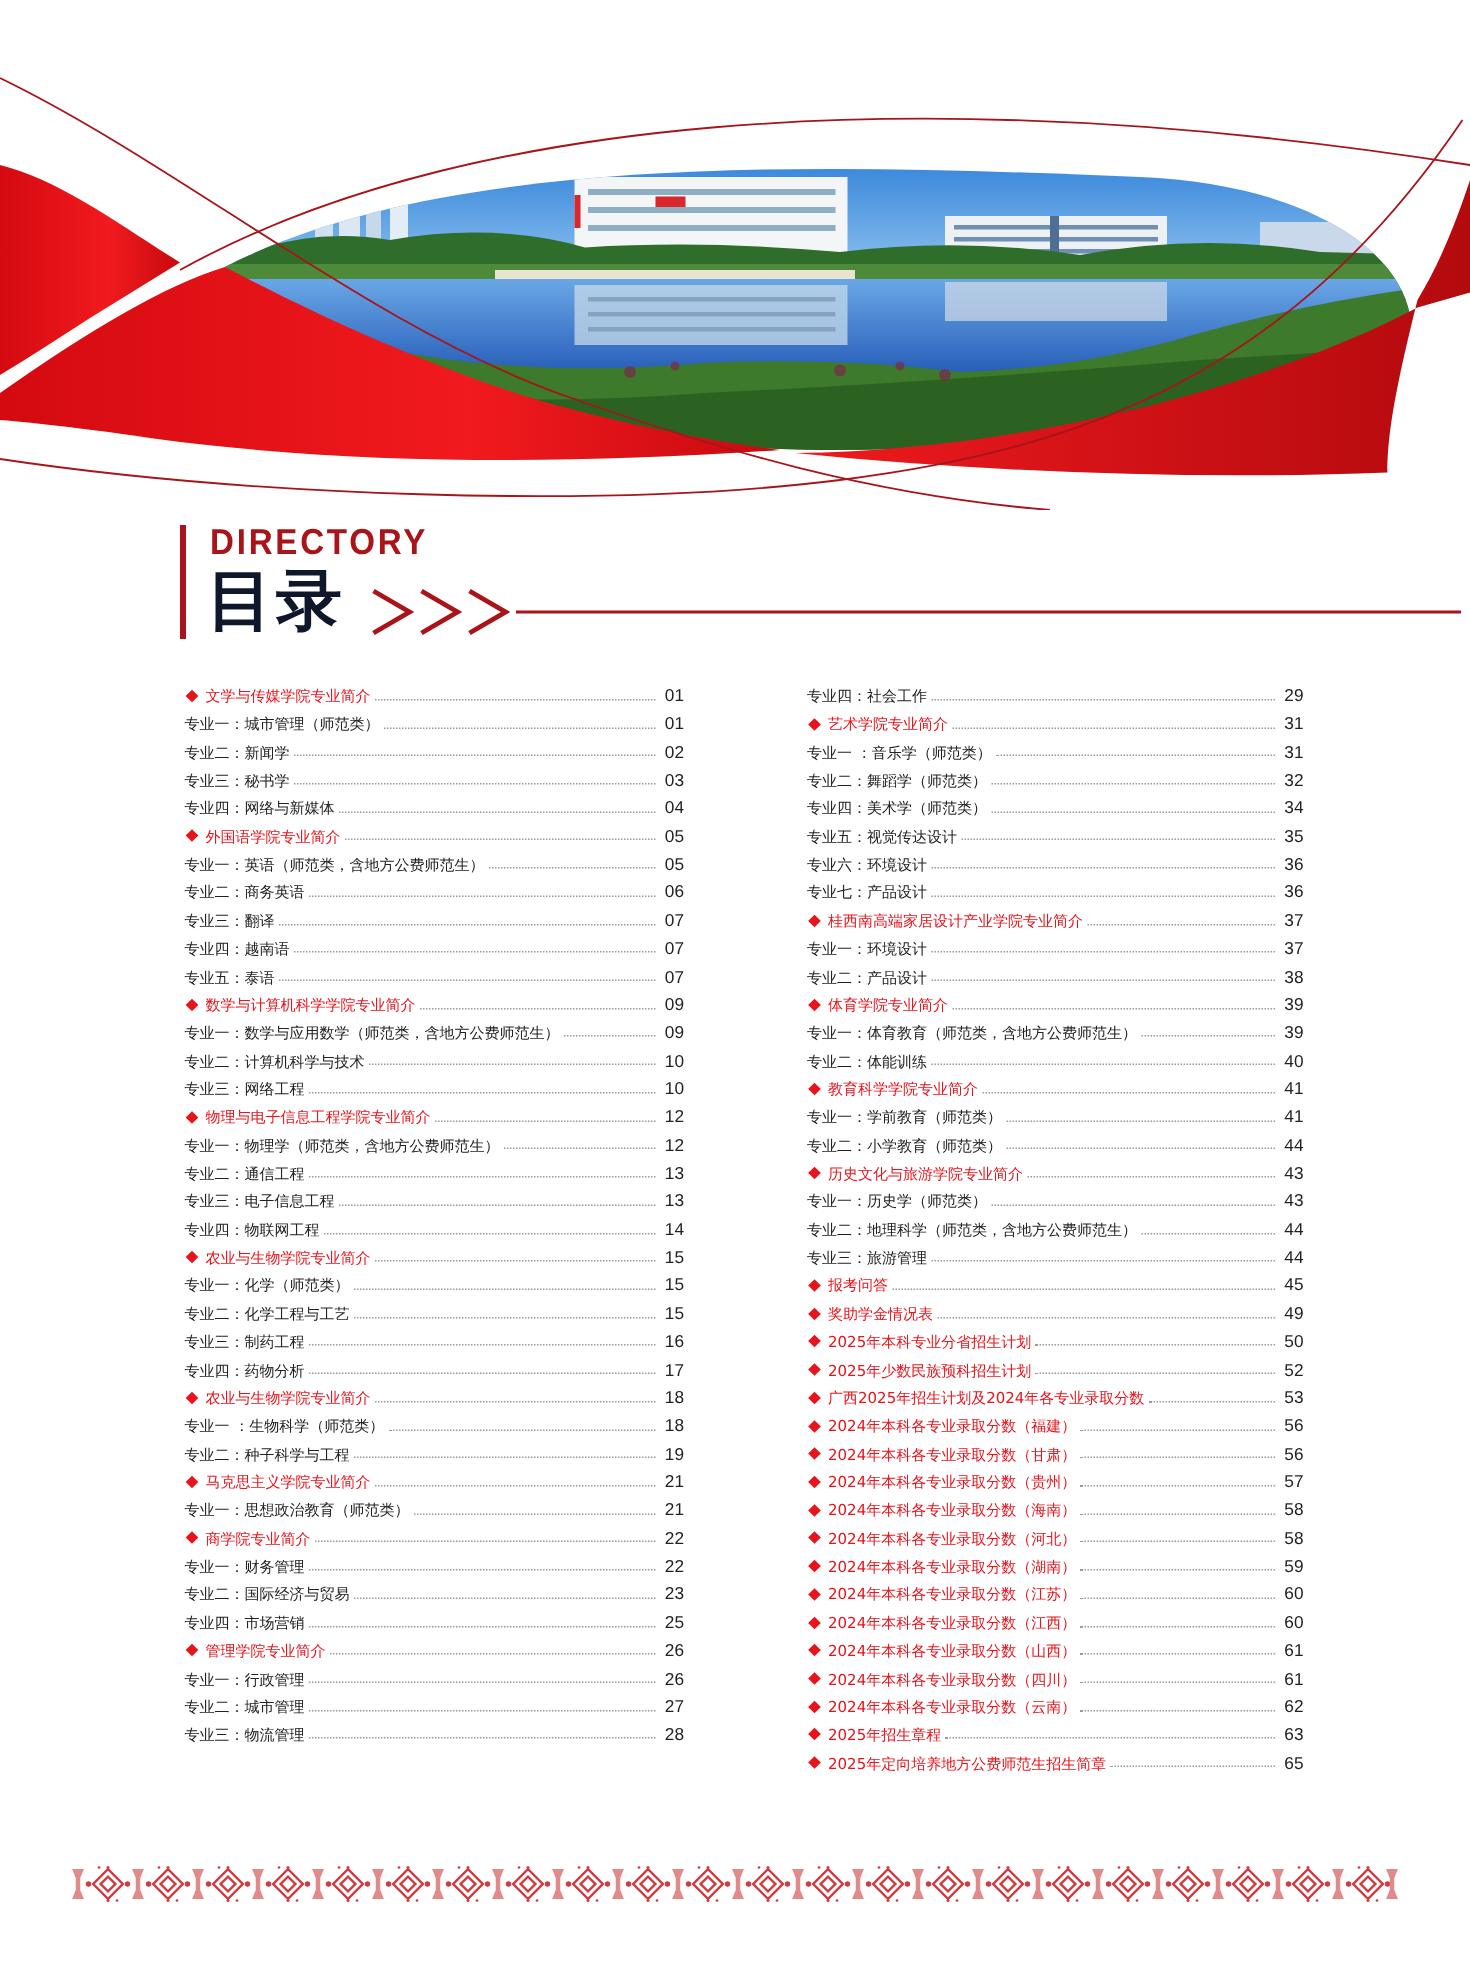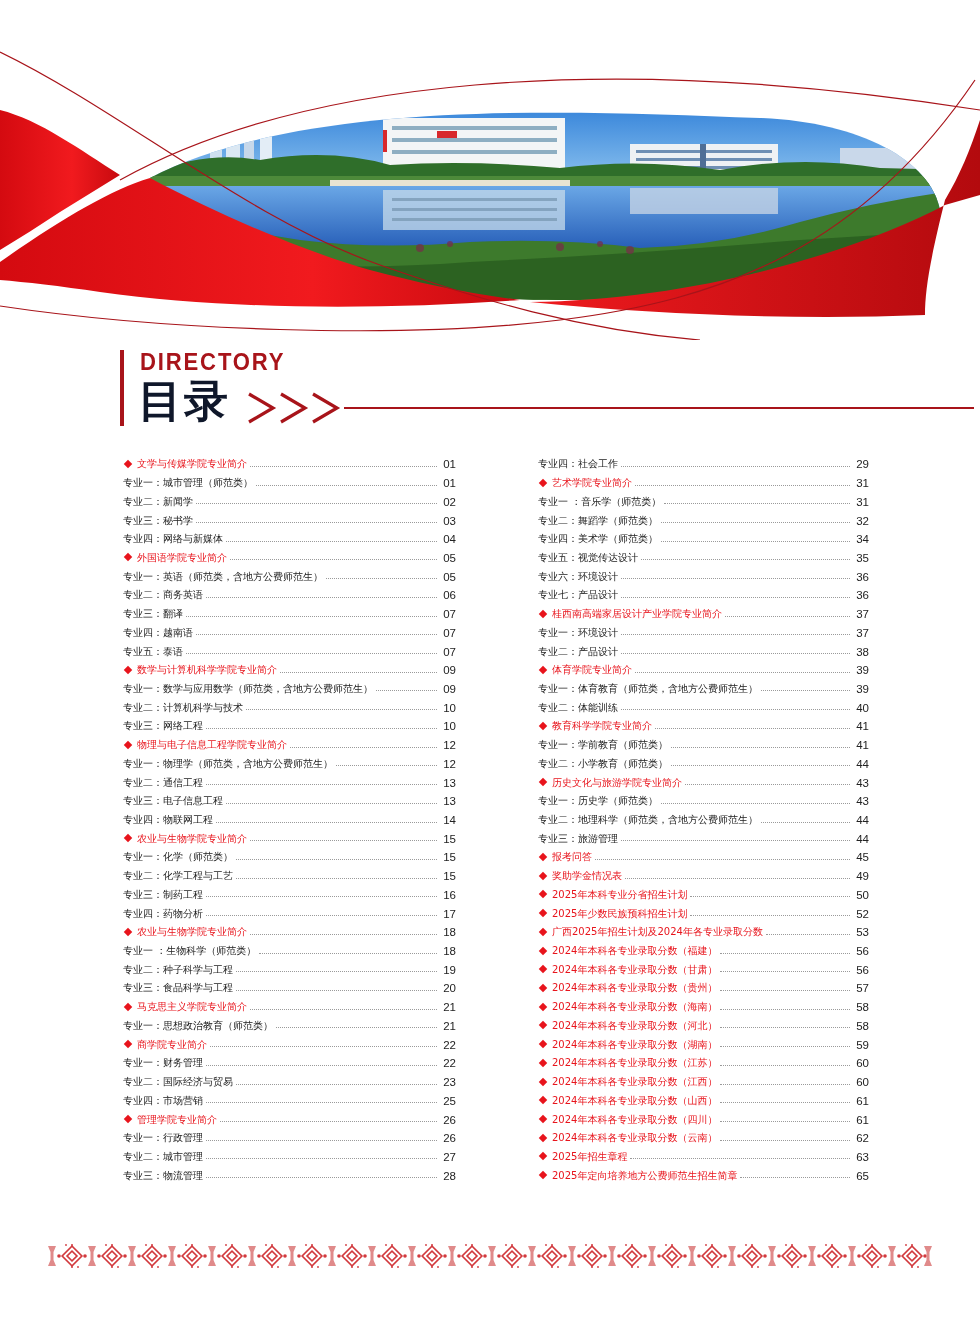--- a/index.html
+++ b/index.html
@@ -270,25 +270,20 @@
     <div class="row">
       <span class="lbl">专业一 ：生物科学（师范类）</span>
       <span class="leader"></span>
       <span class="pg">18</span>
     </div>
     <div class="row">
       <span class="lbl">专业二：种子科学与工程</span>
       <span class="leader"></span>
       <span class="pg">19</span>
     </div>
-    <div class="row">
-      <span class="lbl">专业三：食品科学与工程</span>
-      <span class="leader"></span>
-      <span class="pg">20</span>
-    </div>
     <div class="row section">
       <span class="diamond"></span>
       <span class="lbl">马克思主义学院专业简介</span>
       <span class="leader"></span>
       <span class="pg">21</span>
     </div>
     <div class="row">
       <span class="lbl">专业一：思想政治教育（师范类）</span>
       <span class="leader"></span>
       <span class="pg">21</span>

